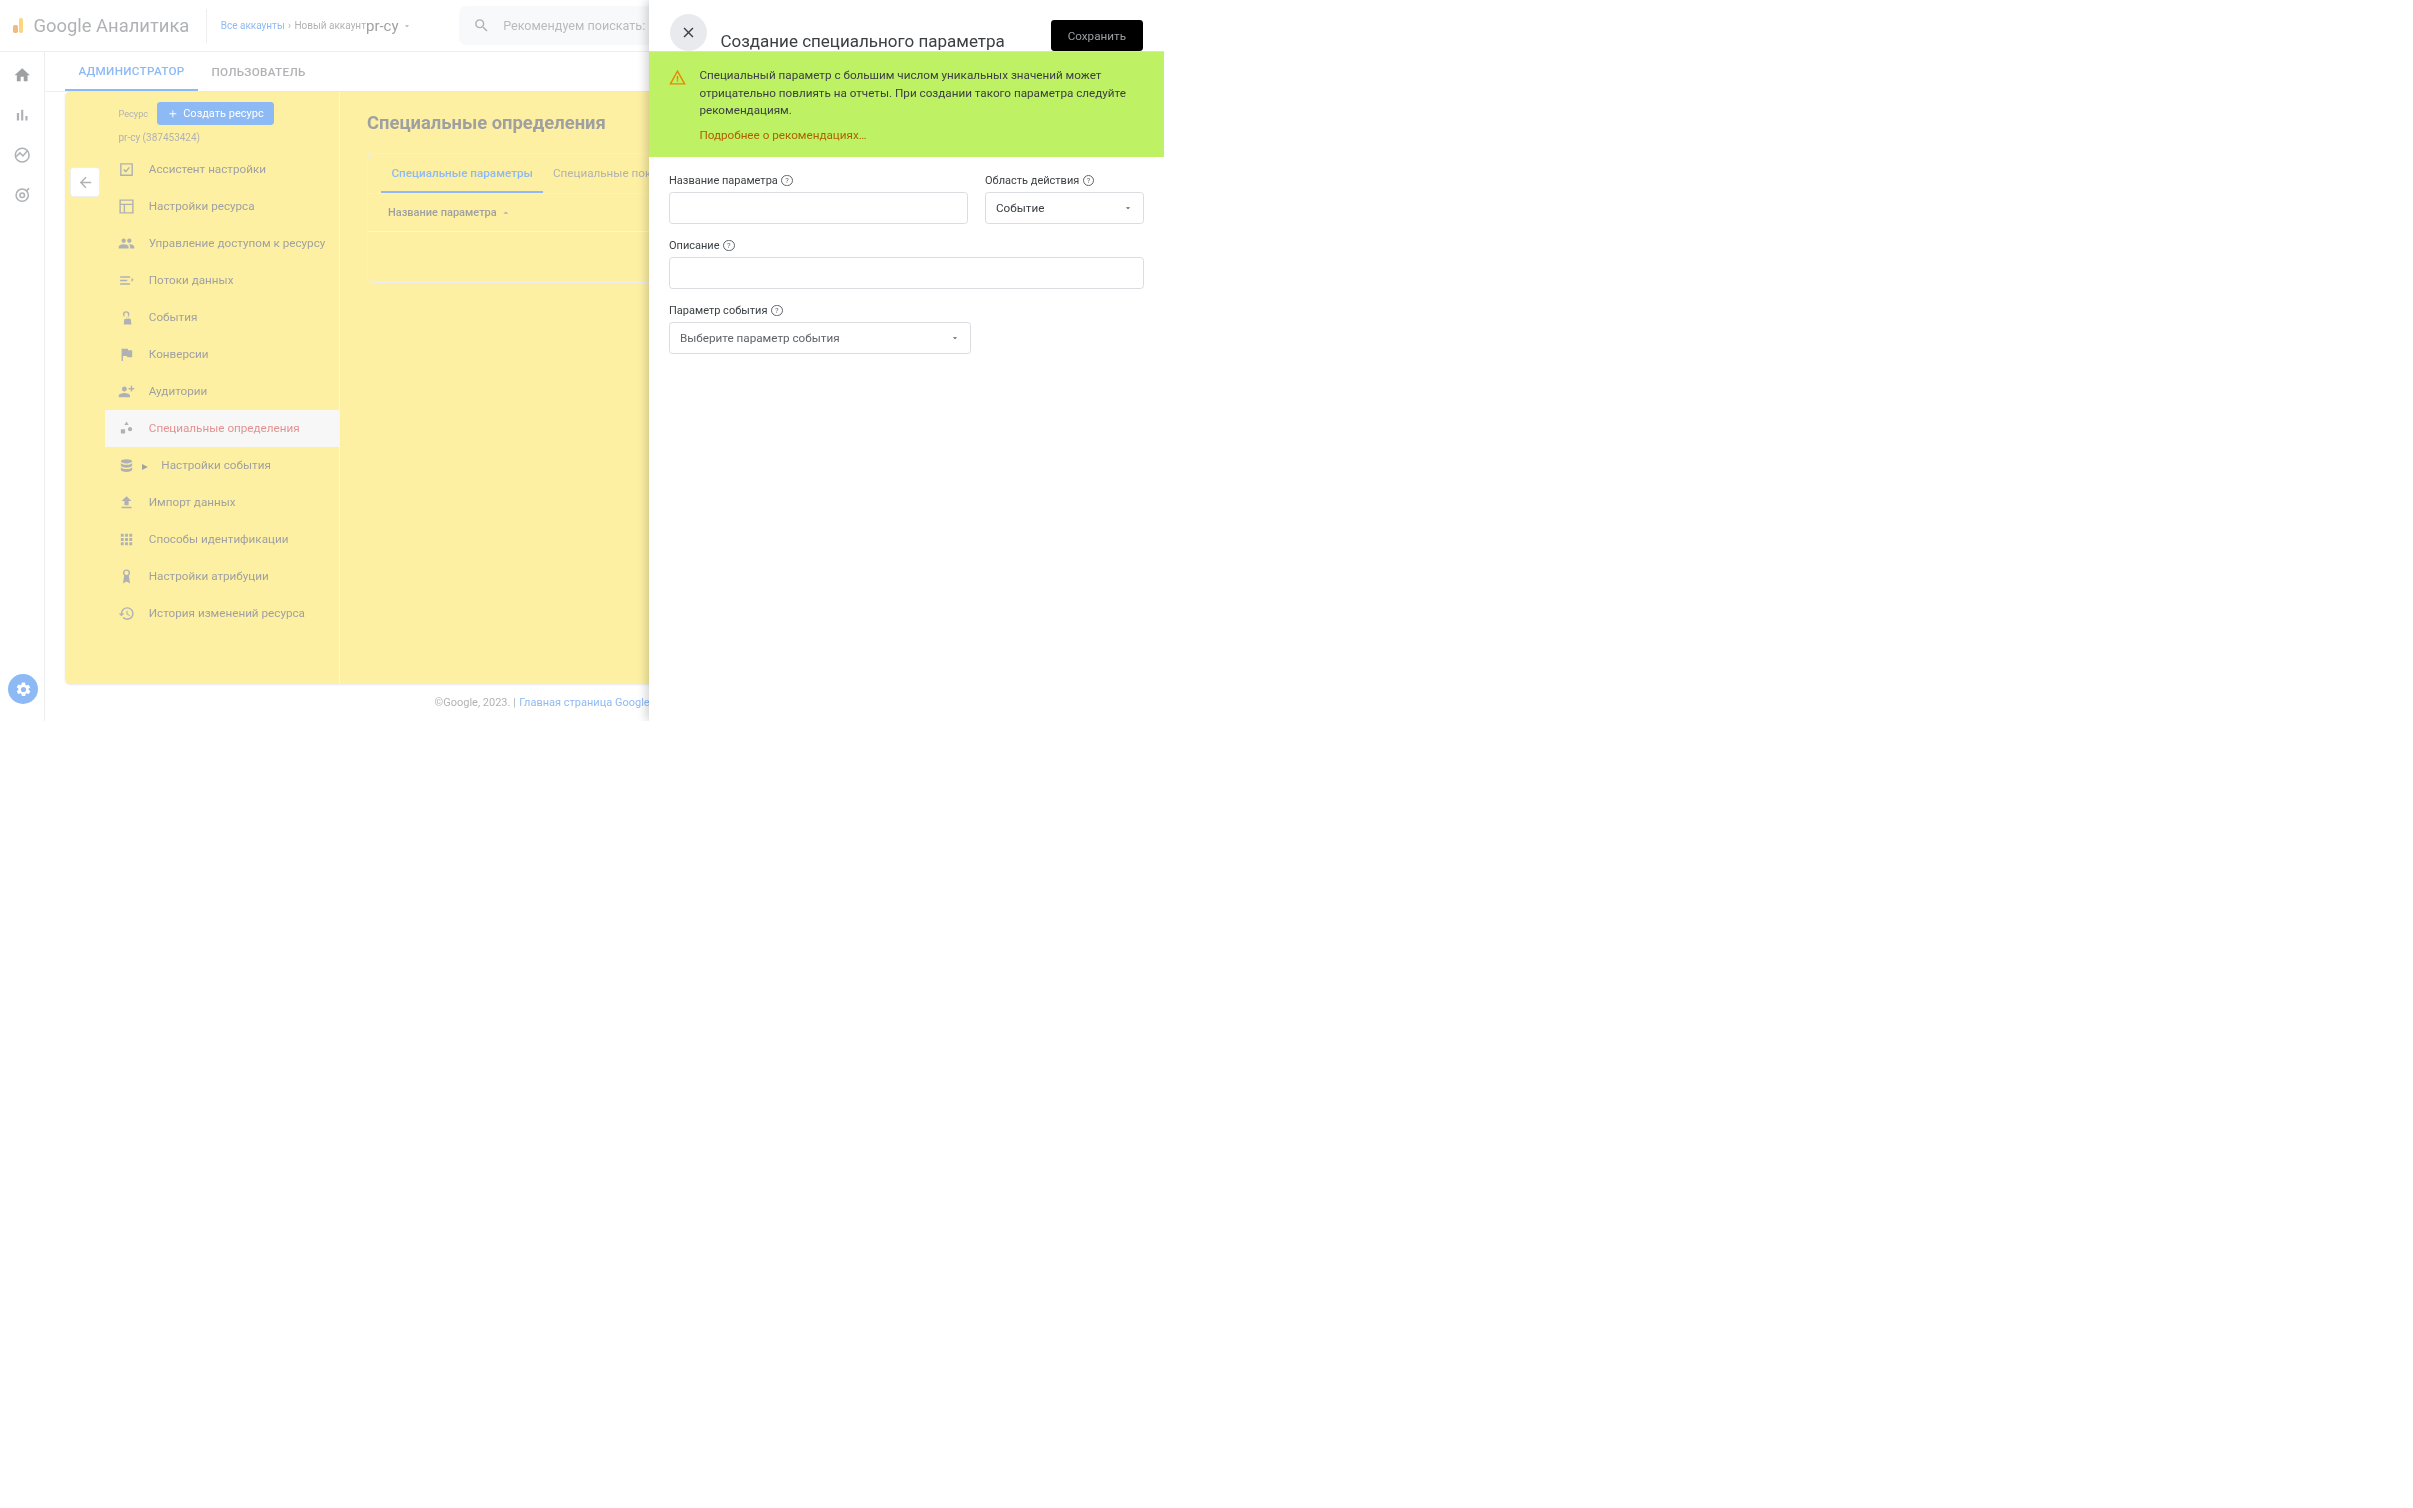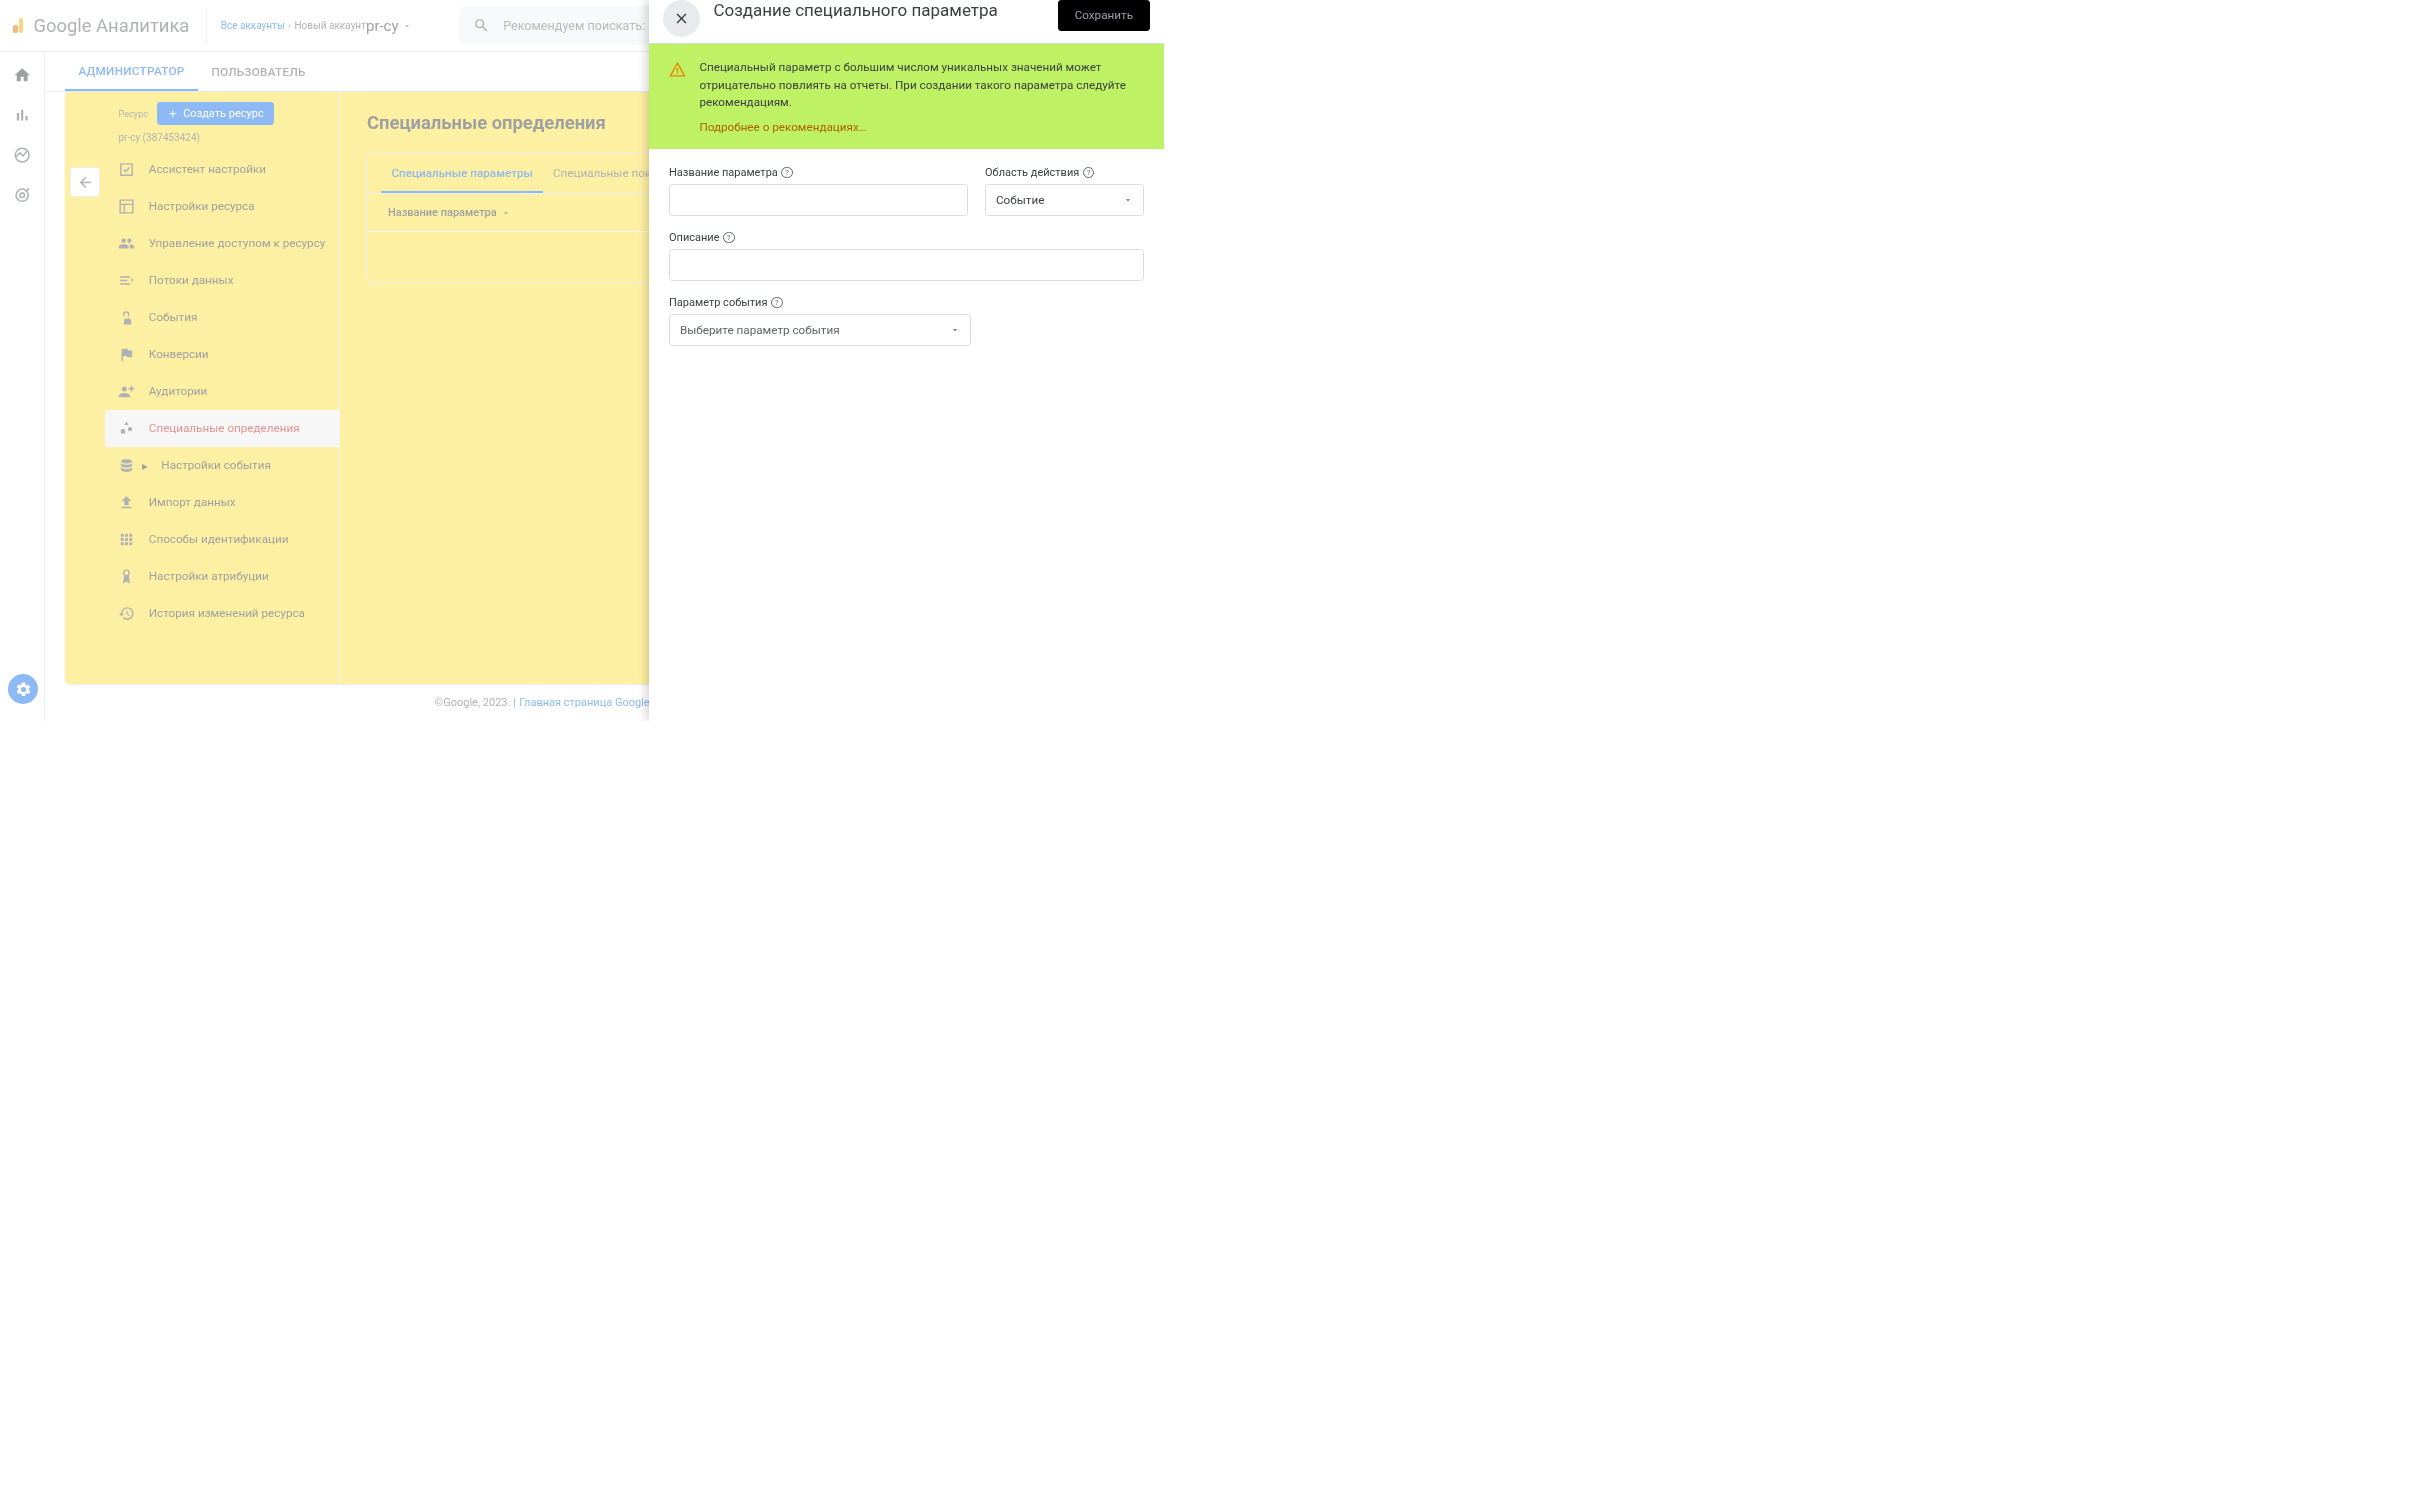--- a/index.html
+++ b/index.html
@@ -65,21 +65,21 @@
 
 
 .footer { position: absolute; bottom: 0; left: 45px; right: 0; height: 37px; display: flex; align-items: center; justify-content: center; font-size: 11px; color: #5f6368; gap: 3.4px; }
 .footer a { color: #1a73e8; text-decoration: none; }
 
 
 .scrim { position: absolute; inset: 0; background: rgba(255,255,255,0.5); }
 
 
 .drawer { position: absolute; right: 0; top: 0; bottom: 0; width: 515px; background: #fff; box-shadow: -1.7px 0 10px rgba(0,0,0,0.2); display: flex; flex-direction: column; }
-.drawer-header { height: 44px; display: flex; align-items: flex-start; padding: 0 14px; border-bottom: 0.8px solid #dadce0; gap: 13.4px; }
+.drawer-header { height: 52px; display: flex; align-items: flex-end; padding: 0 21px; border-bottom: 0.8px solid #dadce0; gap: 13.4px; }
 .close-btn { width: 37px; height: 37px; border-radius: 50%; background: #e8eaed; display: flex; align-items: center; justify-content: center; cursor: pointer; color: #3c4043; }
 .drawer-title { flex: 1; font-size: 17px; color: #3c4043; }
 .save-btn { background: #000000; color: #9aa0a6; border: none; border-radius: 3.4px; padding: 8.4px 17px; font-size: 11.7px; cursor: not-allowed; }
 
 .warning-banner { background: #bef264; padding: 15px 20px; display: flex; gap: 13.4px; align-items: flex-start; }
 .warn-icon { color: #ea8600; flex-shrink: 0; margin-top: 1.7px; }
 .warn-text { font-size: 11.7px; color: #3c4043; line-height: 1.5; }
 .warn-link { color: #b06000; font-size: 11.7px; margin-top: 8.4px; display: inline-block; cursor: pointer; }
 
 .drawer-body { padding: 17px 20px; }

